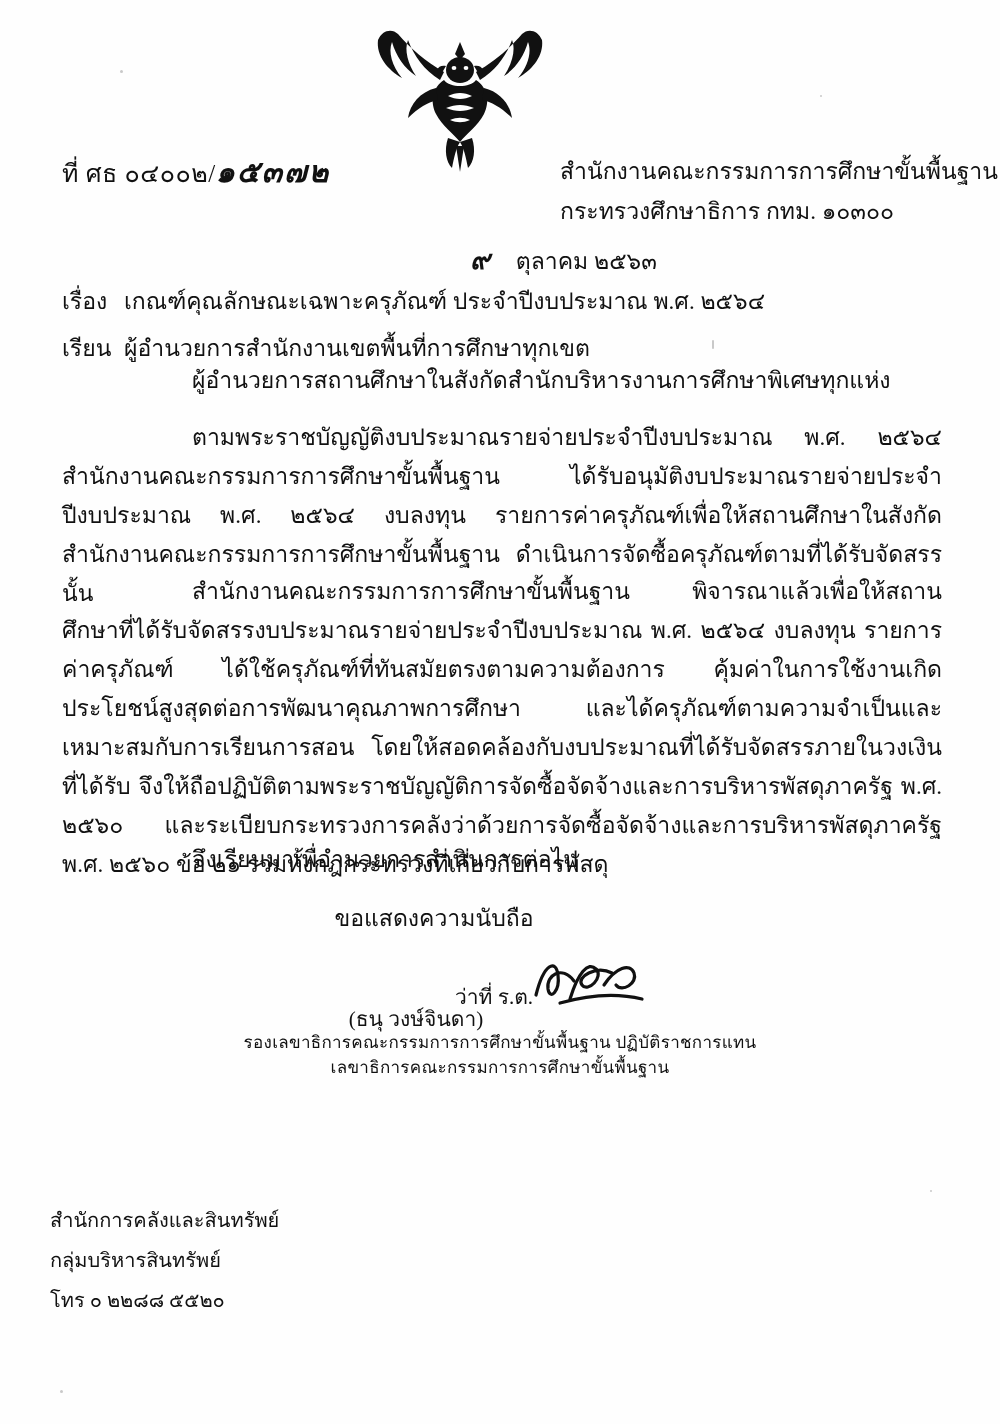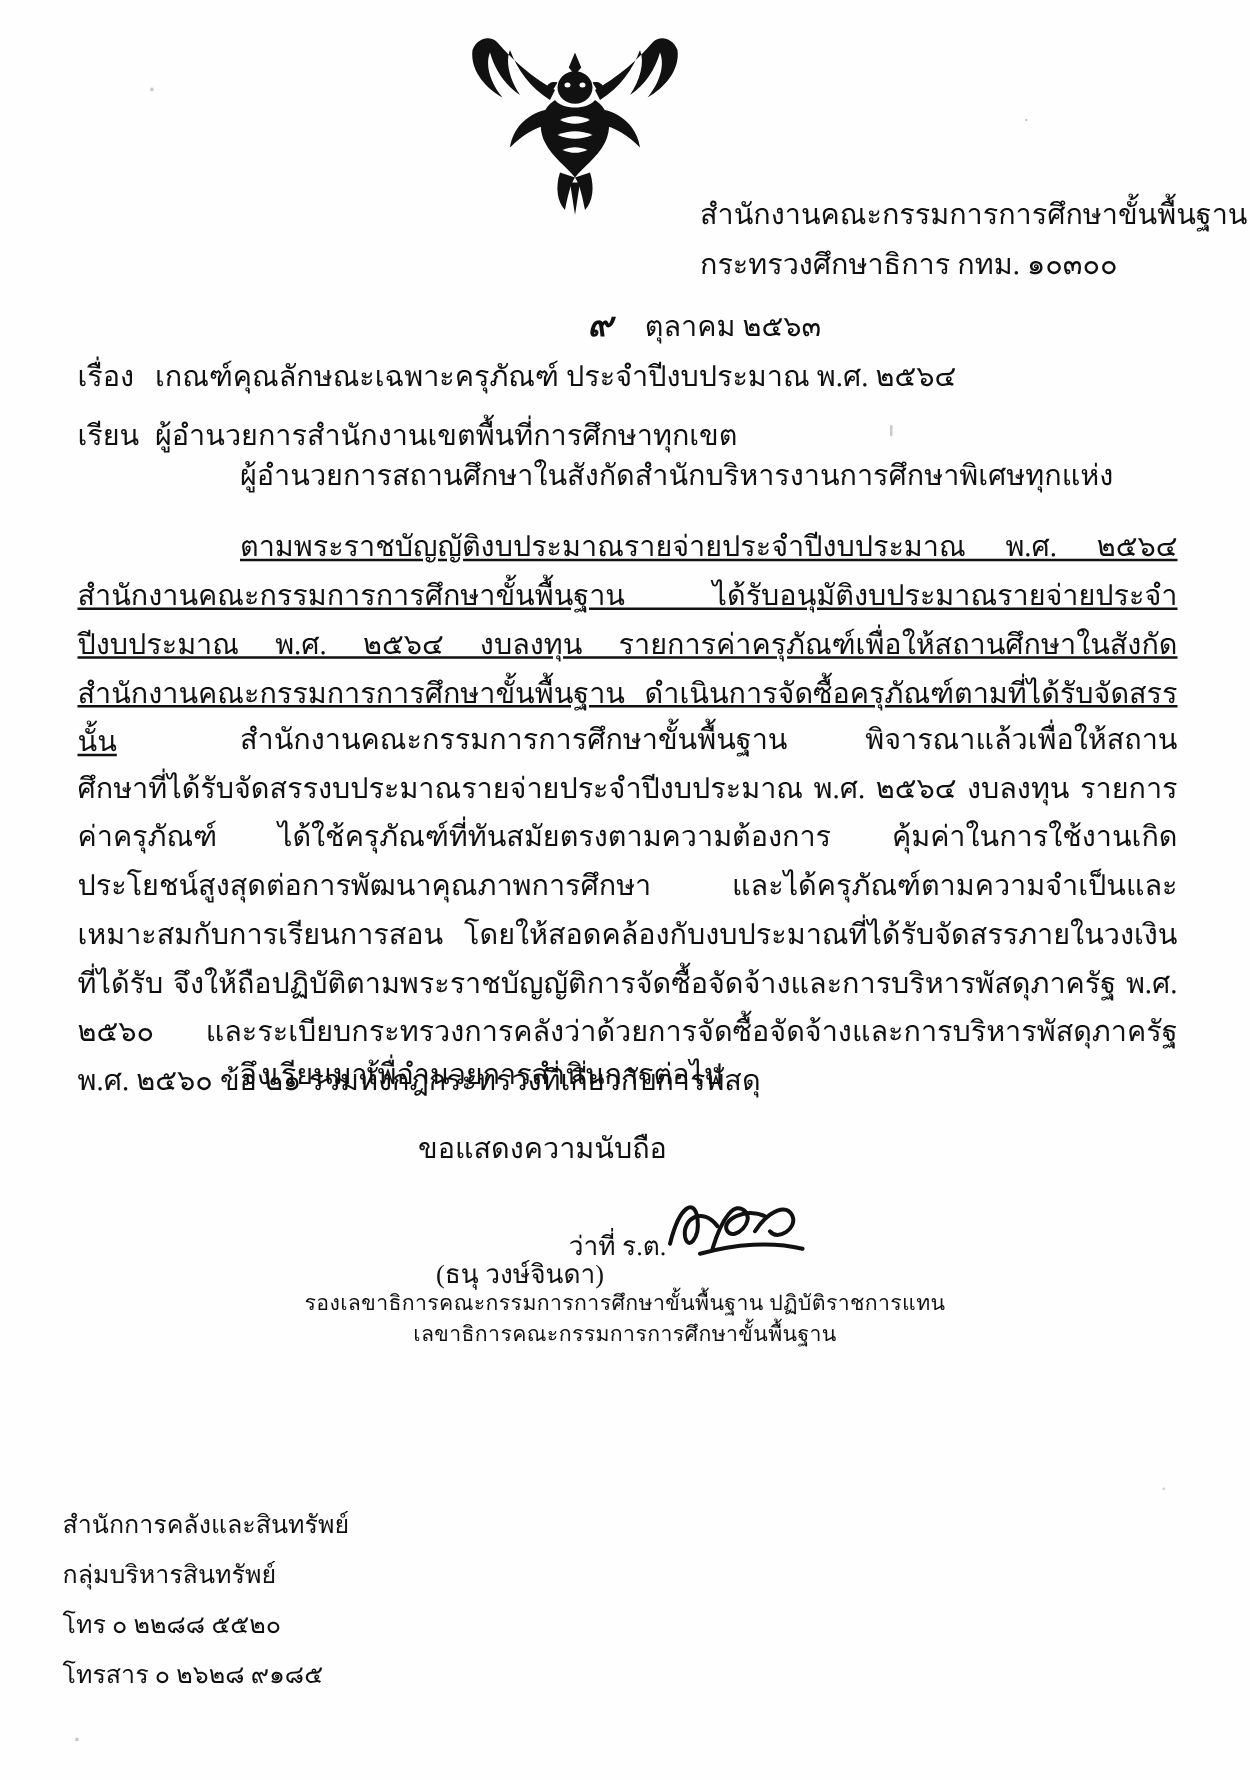--- a/index.html
+++ b/index.html
@@ -91,21 +91,21 @@
   .para {
     position: absolute;
     left: 62px;
     width: 880px;
     font-size: 23px;
     line-height: 39px;
     text-align: justify;
     text-justify: inter-word;
   }
   .para .indent { display: inline-block; width: 130px; }
-  .para-1 { top: 418px; text-decoration: underline; }
+  .para-1 { top: 418px; }
   .para-2 { top: 572px; }
   .para-3 { top: 840px; }
 
   
   .closing {
     position: absolute;
     left: 0;
     top: 900px;
     width: 868px;
     text-align: center;
@@ -196,20 +196,23 @@
       <g fill="#ffffff">
         <ellipse cx="84" cy="46" rx="2.4" ry="2"></ellipse>
         <ellipse cx="96" cy="46" rx="2.4" ry="2"></ellipse>
         <path d="M78 74 C 86 70, 94 70, 102 74 C 94 78, 86 78, 78 74 Z"></path>
         <path d="M76 86 C 86 82, 94 82, 104 86 C 94 90, 86 90, 76 86 Z"></path>
         <path d="M80 98 C 87 95, 93 95, 100 98 C 93 101, 87 101, 80 98 Z"></path>
       </g>
     </svg>
   </div>
 
+  <div class="doc-number">
+    <span>ที่ ศธ ๐๔๐๐๒/</span><span class="handwritten">๑๕๓๗๒</span>
+  </div>
 
   <div class="org-block">
     <div>สำนักงานคณะกรรมการการศึกษาขั้นพื้นฐาน</div>
     <div>กระทรวงศึกษาธิการ  กทม. ๑๐๓๐๐</div>
   </div>
 
   <div class="date-line">
     <span class="daynum">๙</span><span>ตุลาคม  ๒๕๖๓</span>
   </div>
 
@@ -255,21 +258,20 @@
 
   <div class="sign-titles">
     <div>รองเลขาธิการคณะกรรมการการศึกษาขั้นพื้นฐาน ปฏิบัติราชการแทน</div>
     <div>เลขาธิการคณะกรรมการการศึกษาขั้นพื้นฐาน</div>
   </div>
 
   <div class="footer">
     <div>สำนักการคลังและสินทรัพย์</div>
     <div>กลุ่มบริหารสินทรัพย์</div>
     <div>โทร ๐ ๒๒๘๘ ๕๕๒๐</div>
-    <div>โทรสาร ๐ ๒๖๒๘ ๙๑๘๕</div>
   </div>
 
   <div class="speck" style="left:120px;top:70px;width:3px;height:3px;"></div>
   <div class="speck" style="left:820px;top:95px;width:2px;height:2px;"></div>
   <div class="speck" style="left:712px;top:340px;width:2px;height:9px;border-radius:1px;"></div>
   <div class="speck" style="left:60px;top:1390px;width:3px;height:3px;"></div>
   <div class="speck" style="left:930px;top:1190px;width:2px;height:2px;"></div>
 
 </div>
 

